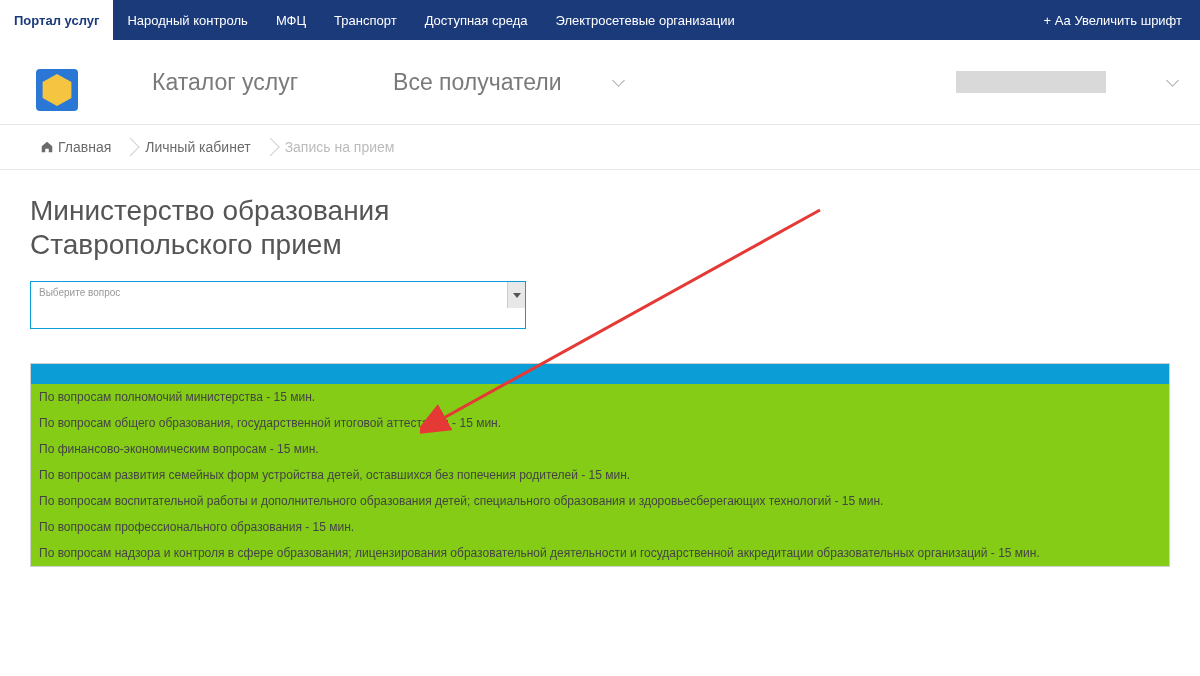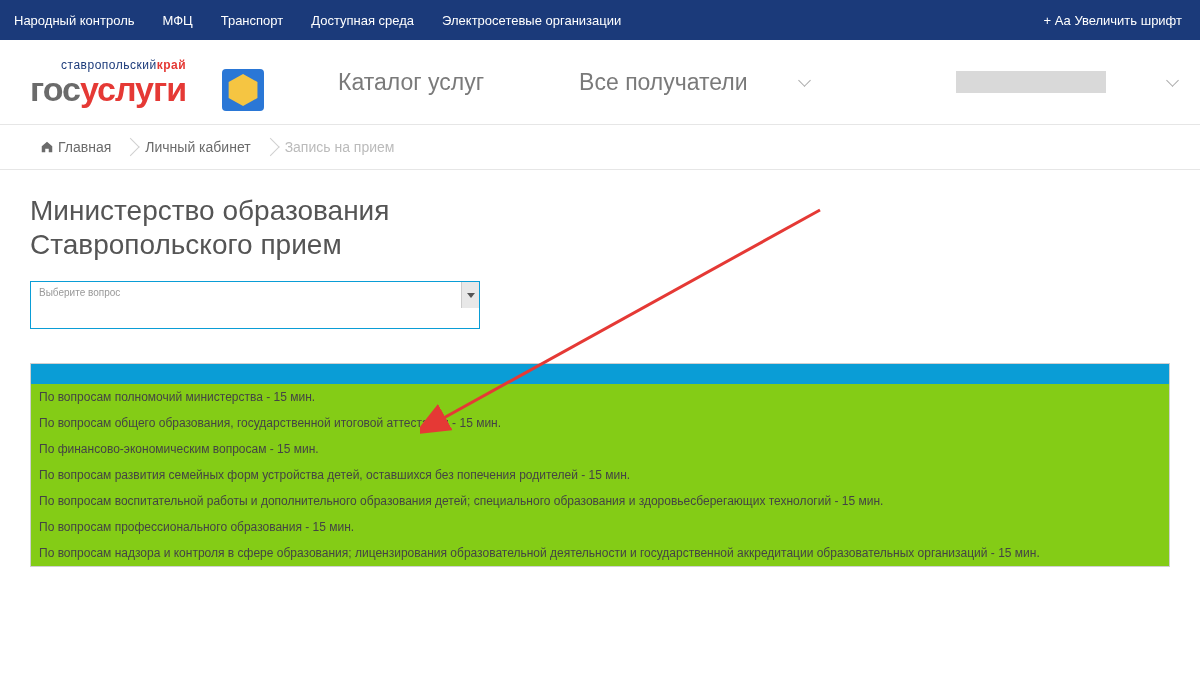--- a/index.html
+++ b/index.html
@@ -163,21 +163,21 @@
       padding: 24px 30px;
     }
     .page-title {
       font-size: 28px;
       font-weight: 300;
       color: #555;
       line-height: 1.2;
       margin-bottom: 20px;
     }
     .select-box {
-      width: 450px;
+      width: 496px;
       border: 1.5px solid #0a9dd6;
       background: #fff;
       position: relative;
       cursor: pointer;
       display: flex;
       align-items: flex-start;
       min-height: 48px;
     }
     .select-placeholder {
       font-size: 10px;
@@ -228,38 +228,31 @@
       pointer-events: none;
       z-index: 100;
       top: 200px;
       left: 420px;
     }
   </style>
 </head>
 <body>
 
 <nav class="top-nav">
+  <div class="top-nav-item active">Портал услуг</div>
   <div class="top-nav-item">Народный контроль</div>
   <div class="top-nav-item">МФЦ</div>
   <div class="top-nav-item">Транспорт</div>
   <div class="top-nav-item">Доступная среда</div>
   <div class="top-nav-item">Электросетевые организации</div>
   <div class="top-nav-spacer"></div>
   <div class="font-size-btn">+ Аа Увеличить шрифт</div>
 </nav>
 
 <header class="header">
-  <div class="logo-block">
-    <div class="logo-tagline">
-      <span>ставропольский</span><span class="red">край</span>
-    </div>
-    <div class="logo-main">
-      <span class="gray">гос</span><span class="red">услуги</span>
-    </div>
-  </div>
   <div class="crest"></div>
 
   <div class="header-menu">
     <div class="header-menu-item">
       <span>Каталог услуг</span>
     </div>
     <div class="header-menu-item">
       <span>Все получатели</span>
       <span class="chevron-down"></span>
     </div>

